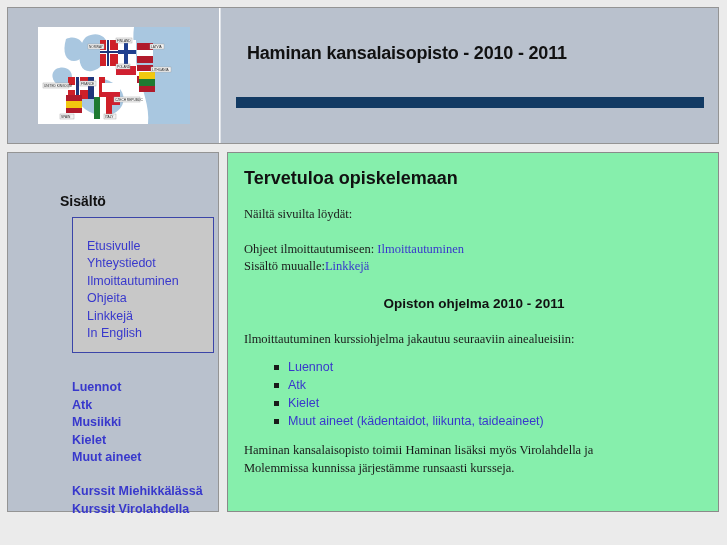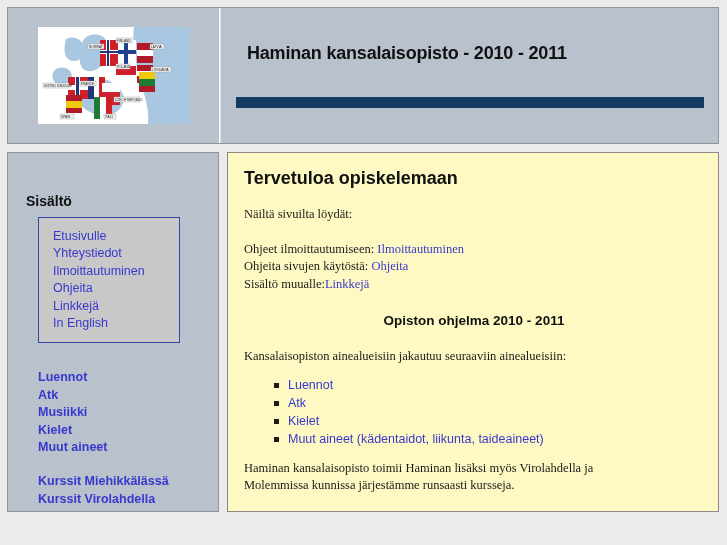--- a/index.html
+++ b/index.html
@@ -84,33 +84,34 @@
   }
   .sidebar {
     width: 212px;
     background: #b9c1cd;
     border: 1px solid #949494;
     box-sizing: border-box;
     position: relative;
   }
   .sidebar-inner {
     padding: 40px 0 0 18px;
+    margin-left: 34px;
   }
   .sidebar-heading {
     font-size: 14px;
     font-weight: bold;
     color: #111111;
     margin: 0 0 8px 0;
   }
   .nav-box {
     width: 142px;
     border: 1px solid #3b45a8;
     background: #c8c8c8;
     box-sizing: border-box;
-    padding: 10px 0 10px 14px;
+    padding: 20px 0 10px 14px;
     margin-left: 12px;
   }
   .nav-link,
   .side-link {
     display: block;
     color: #3838cc;
     font-size: 12.5px;
     line-height: 17.4px;
     text-decoration: none;
     white-space: nowrap;
@@ -120,21 +121,21 @@
   }
   .side-group.first { margin-top: 26px; }
   .side-group.second { margin-top: 17px; }
   .side-group .side-link { font-weight: bold; }
   .nav-box .nav-link { font-weight: normal; }
 
   
   .content {
     flex: 1;
     margin-left: 8px;
-    background: #fef9c3;
+    background: #86efac;
     border: 1px solid #8a8a8a;
     box-sizing: border-box;
     position: relative;
     padding: 10px 14px 8px 16px;
   }
   .content h2 {
     margin: 5px 0 0 0;
     font-size: 18px;
     font-weight: bold;
     color: #111111;
@@ -316,30 +317,29 @@
 
       <h2>Tervetuloa opiskelemaan</h2>
 
       <div class="gap-md"></div>
 
       <p class="indent">Näiltä sivuilta löydät:</p>
 
       <div class="gap-md"></div>
 
       <p class="indent"><span>Ohjeet ilmoittautumiseen: </span><a class="inline-link" href="#">Ilmoittautuminen</a></p>
-      <p class="indent"><span>Ohjeita sivujen käytöstä: </span><a class="inline-link" href="#">Ohjeita</a></p>
       <p class="indent"><span>Sisältö muualle:</span><a class="inline-link" href="#">Linkkejä</a></p>
 
       <div class="gap-lg"></div>
 
       <h3>Opiston ohjelma 2010 - 2011</h3>
 
       <div class="gap-lg"></div>
 
-      <p>Kansalaisopiston ainealueisiin jakautuu seuraaviin ainealueisiin:</p>
+      <p>Ilmoittautuminen kurssiohjelma jakautuu seuraaviin ainealueisiin:</p>
 
       <ul class="subjects">
         <li><a href="#">Luennot</a></li>
         <li><a href="#">Atk</a></li>
         <li><a href="#">Kielet</a></li>
         <li><a href="#">Muut aineet (kädentaidot, liikunta, taideaineet)</a></li>
       </ul>
 
       <div class="gap-sm"></div>
 

